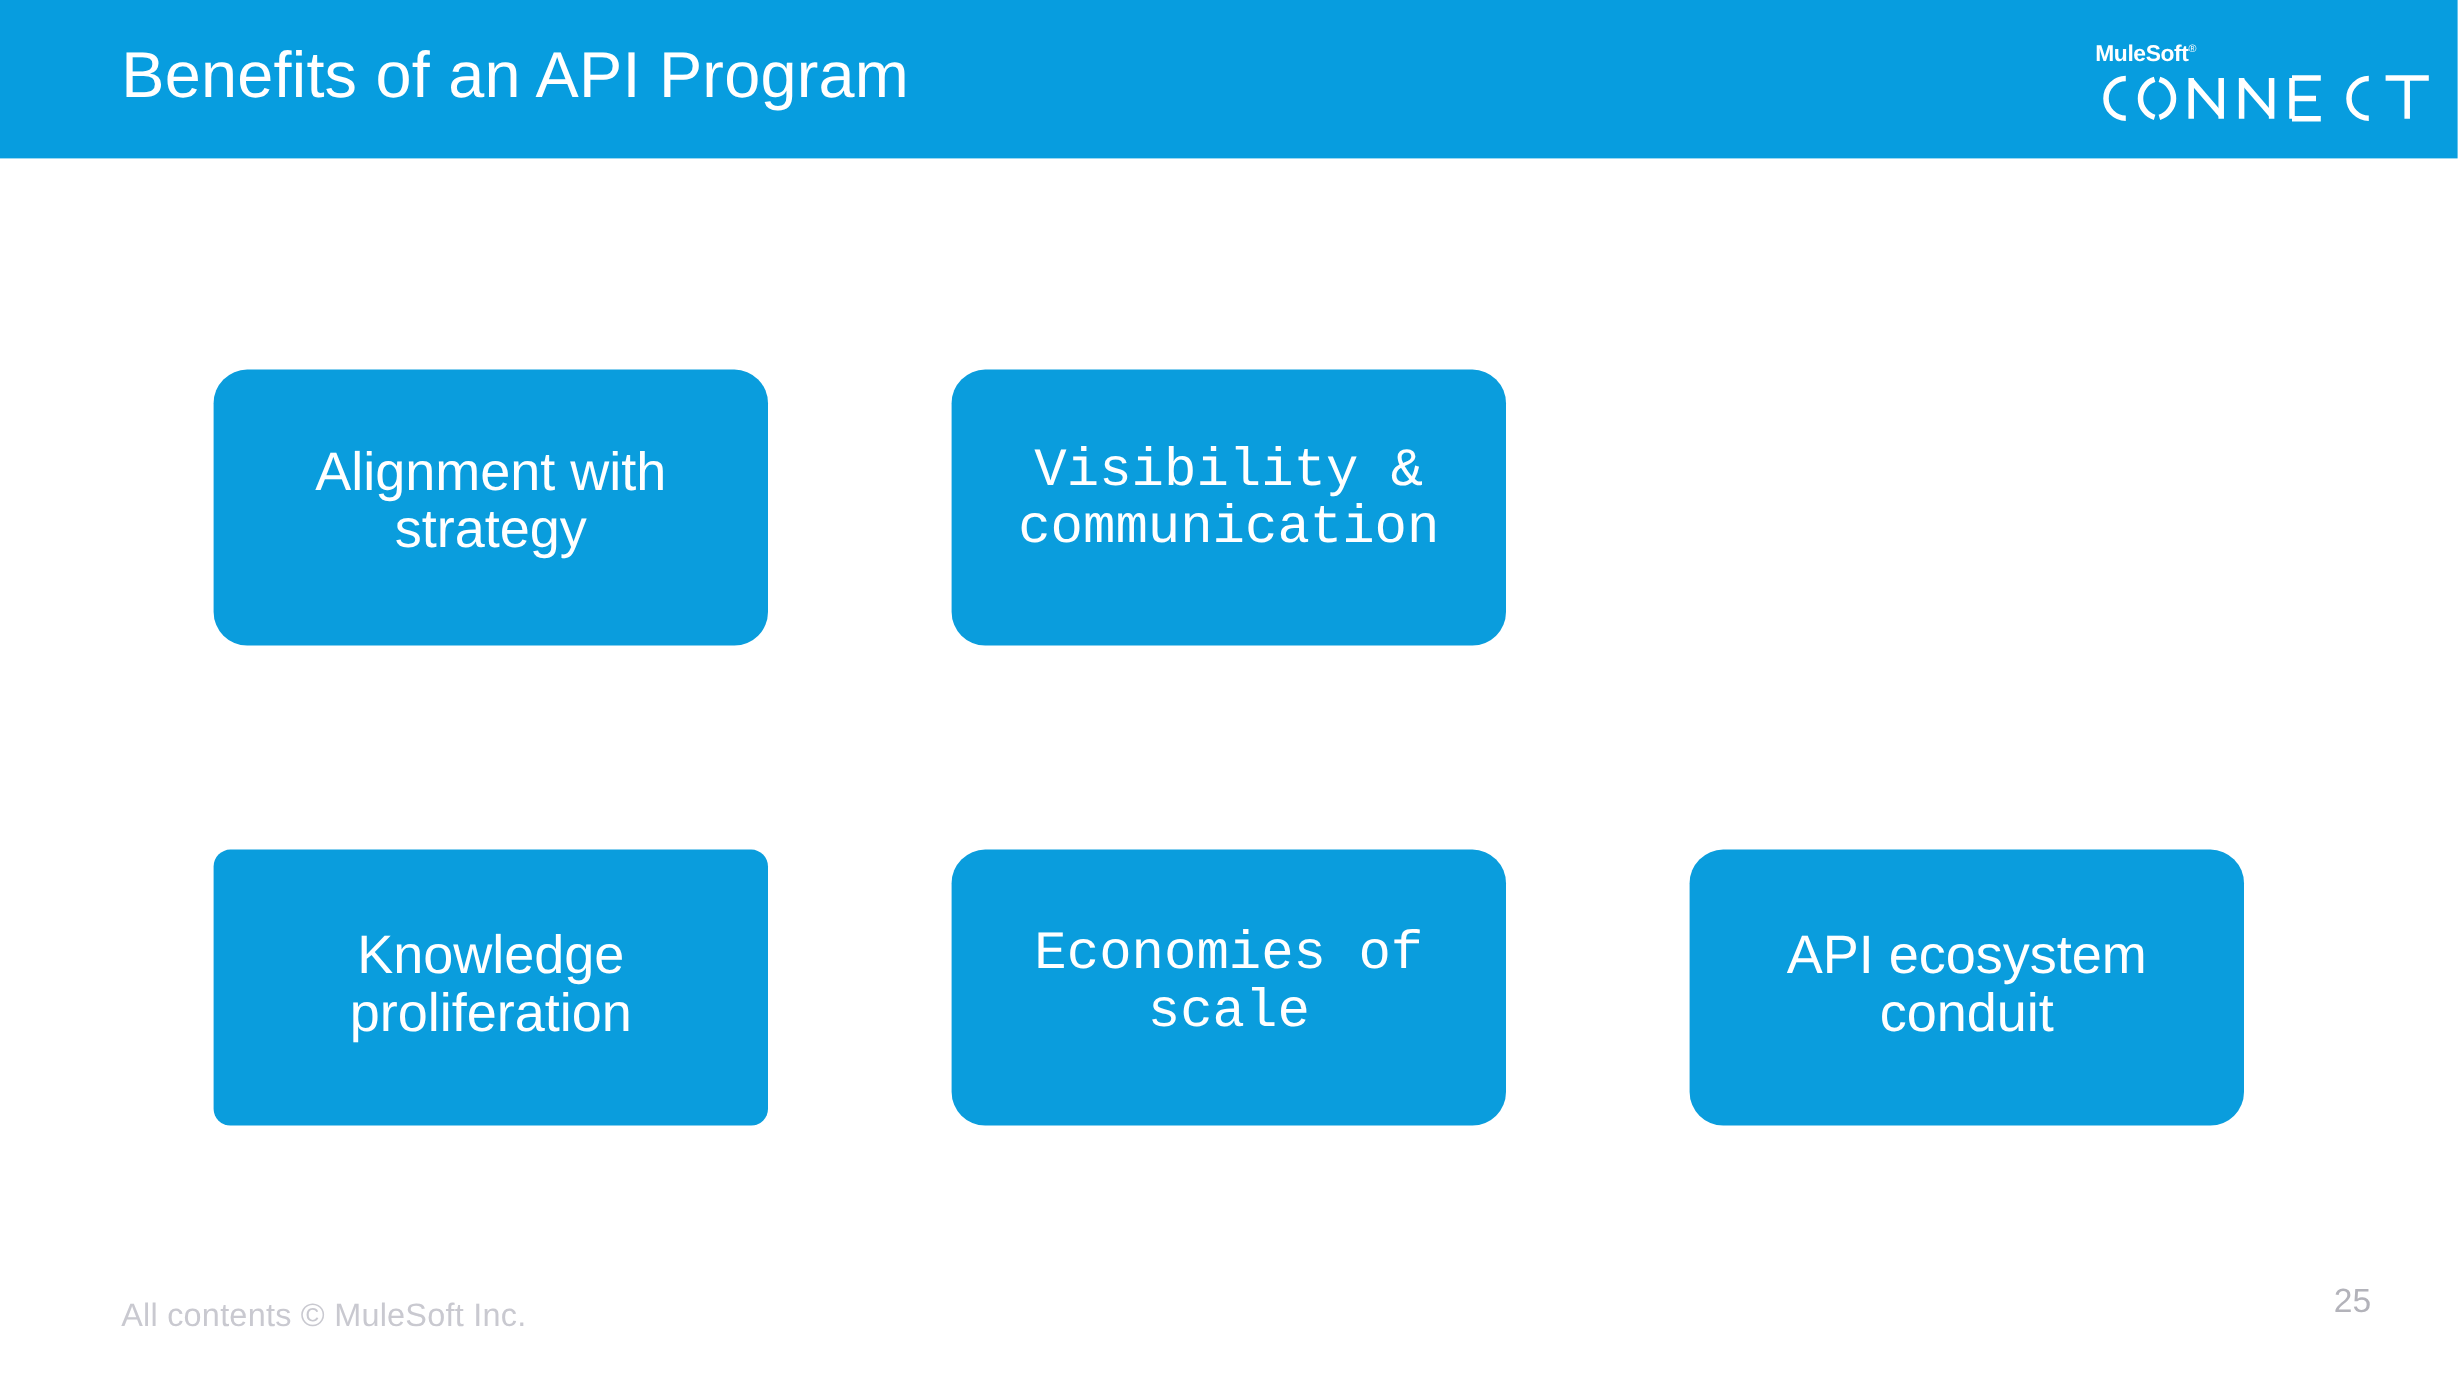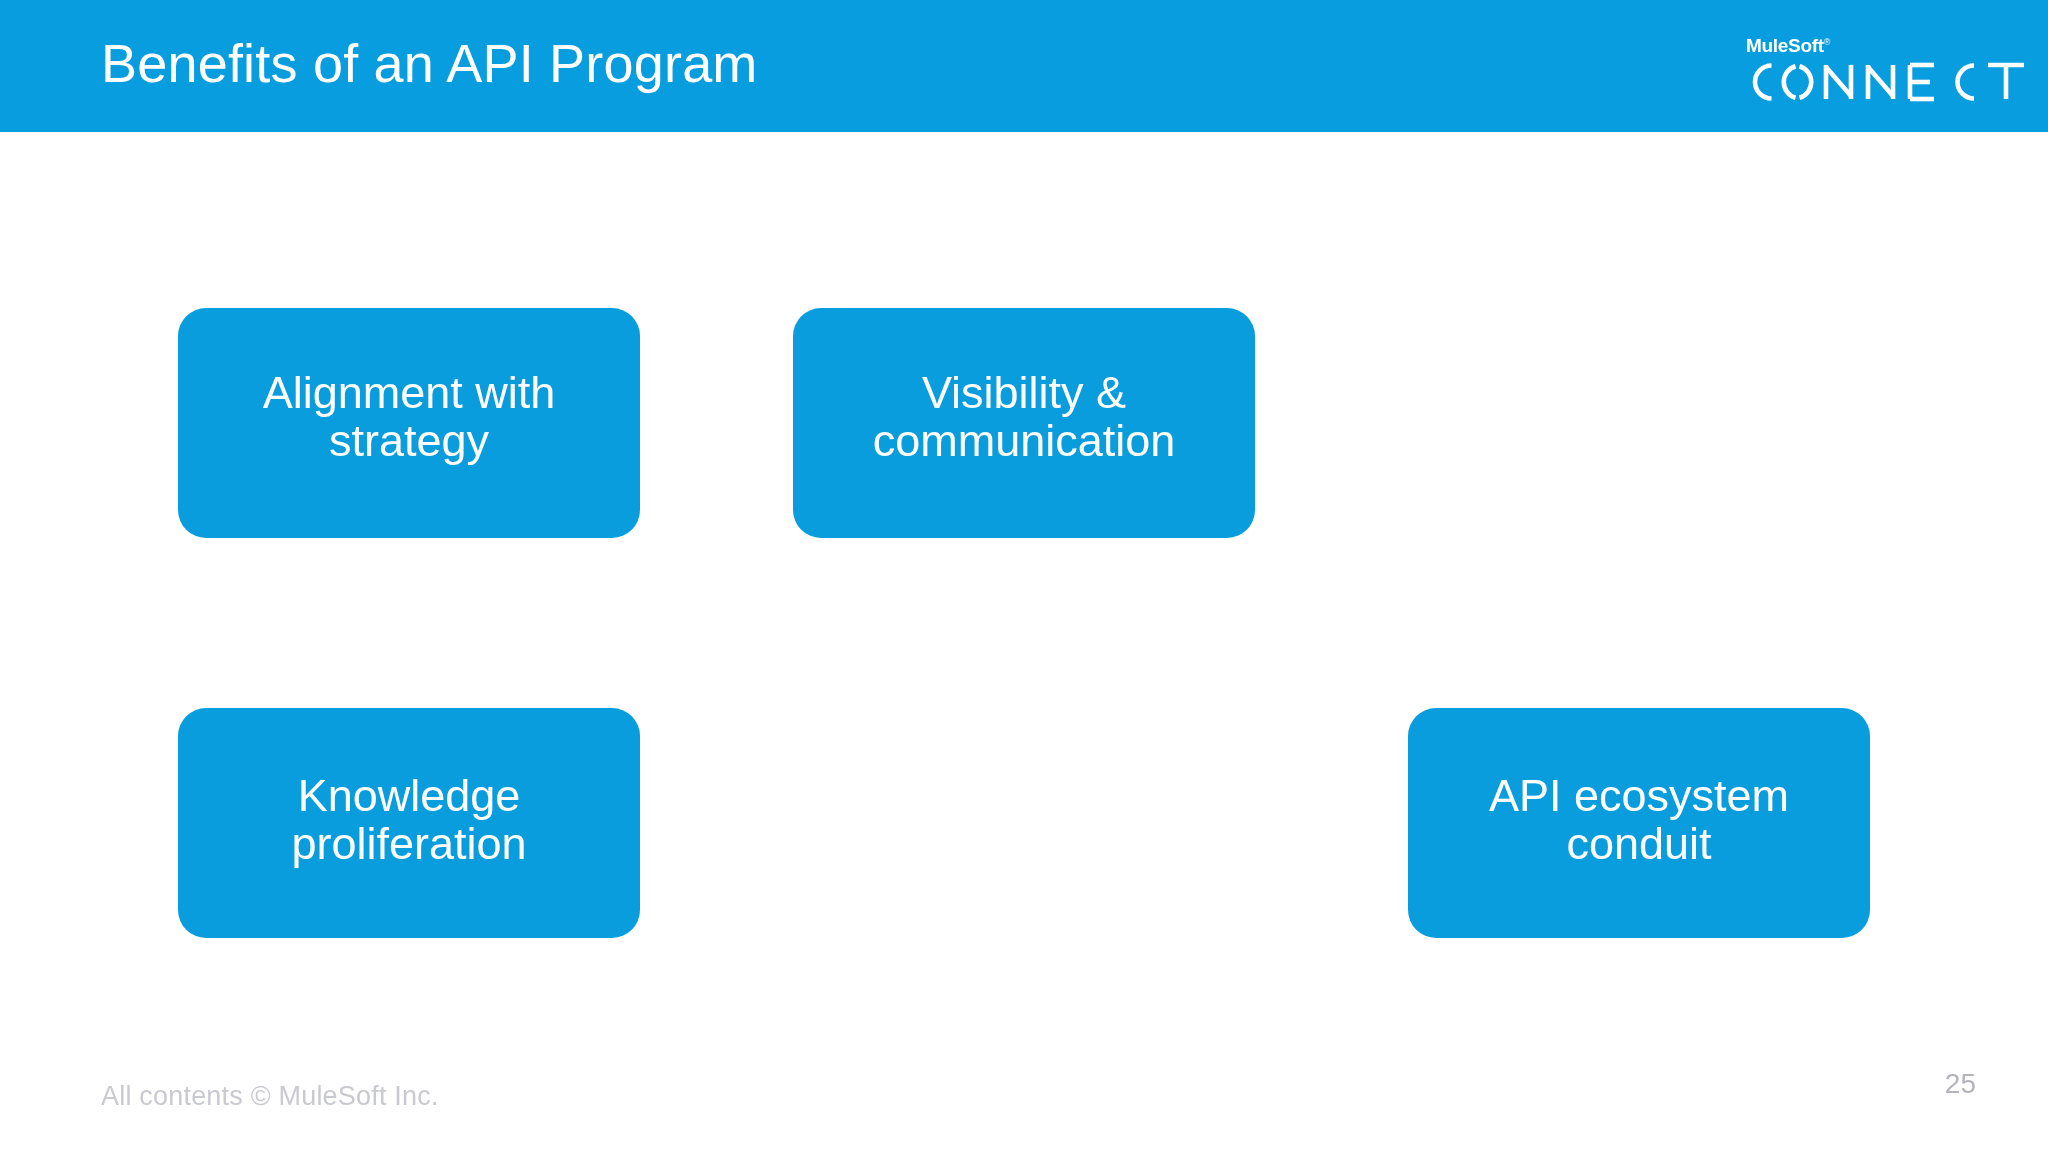--- a/index.html
+++ b/index.html
@@ -113,21 +113,21 @@
 
   
   .row-1 { top: 308px; }
   .row-1 .benefit-label { transform: translateY(-6px); }
 
   
   .row-2 { top: 708px; }
   .row-2 .benefit-label { transform: translateY(-3px); }
 
   .col-1 { left: 178px; }
-  .col-2 { left: 793px; }
+  .col-2 { left: 793px; font-family: Liberation Mono, monospace; }
   .col-3 { left: 1408px; }
 
   
   #footer-copyright {
     position: absolute;
     left: 101px;
     top: 1081px;
     font-size: 27px;
     color: #c9c9d0;
     letter-spacing: 0.2px;
@@ -195,25 +195,29 @@
       <div class="benefit-label">Alignment with
 strategy</div>
     </div>
 
     <div class="benefit-card row-1 col-2" style="background: rgb(10, 157, 221);">
       <div class="benefit-label">Visibility &amp;
 communication</div>
     </div>
 
 
-    <div class="benefit-card row-2 col-1" style="background: rgb(10, 157, 221);">
+    <div class="benefit-card row-2 col-1" style="background: rgb(10, 157, 221); border-radius: 14px;">
       <div class="benefit-label">Knowledge
 proliferation</div>
     </div>
 
+    <div class="benefit-card row-2 col-2" style="background: rgb(10, 157, 221);">
+      <div class="benefit-label">Economies of
+scale</div>
+    </div>
 
     <div class="benefit-card row-2 col-3" style="background: rgb(10, 157, 221);">
       <div class="benefit-label">API ecosystem
 conduit</div>
     </div>
 
   </div>
 
   <div id="footer-copyright">All contents © MuleSoft Inc.</div>
 

